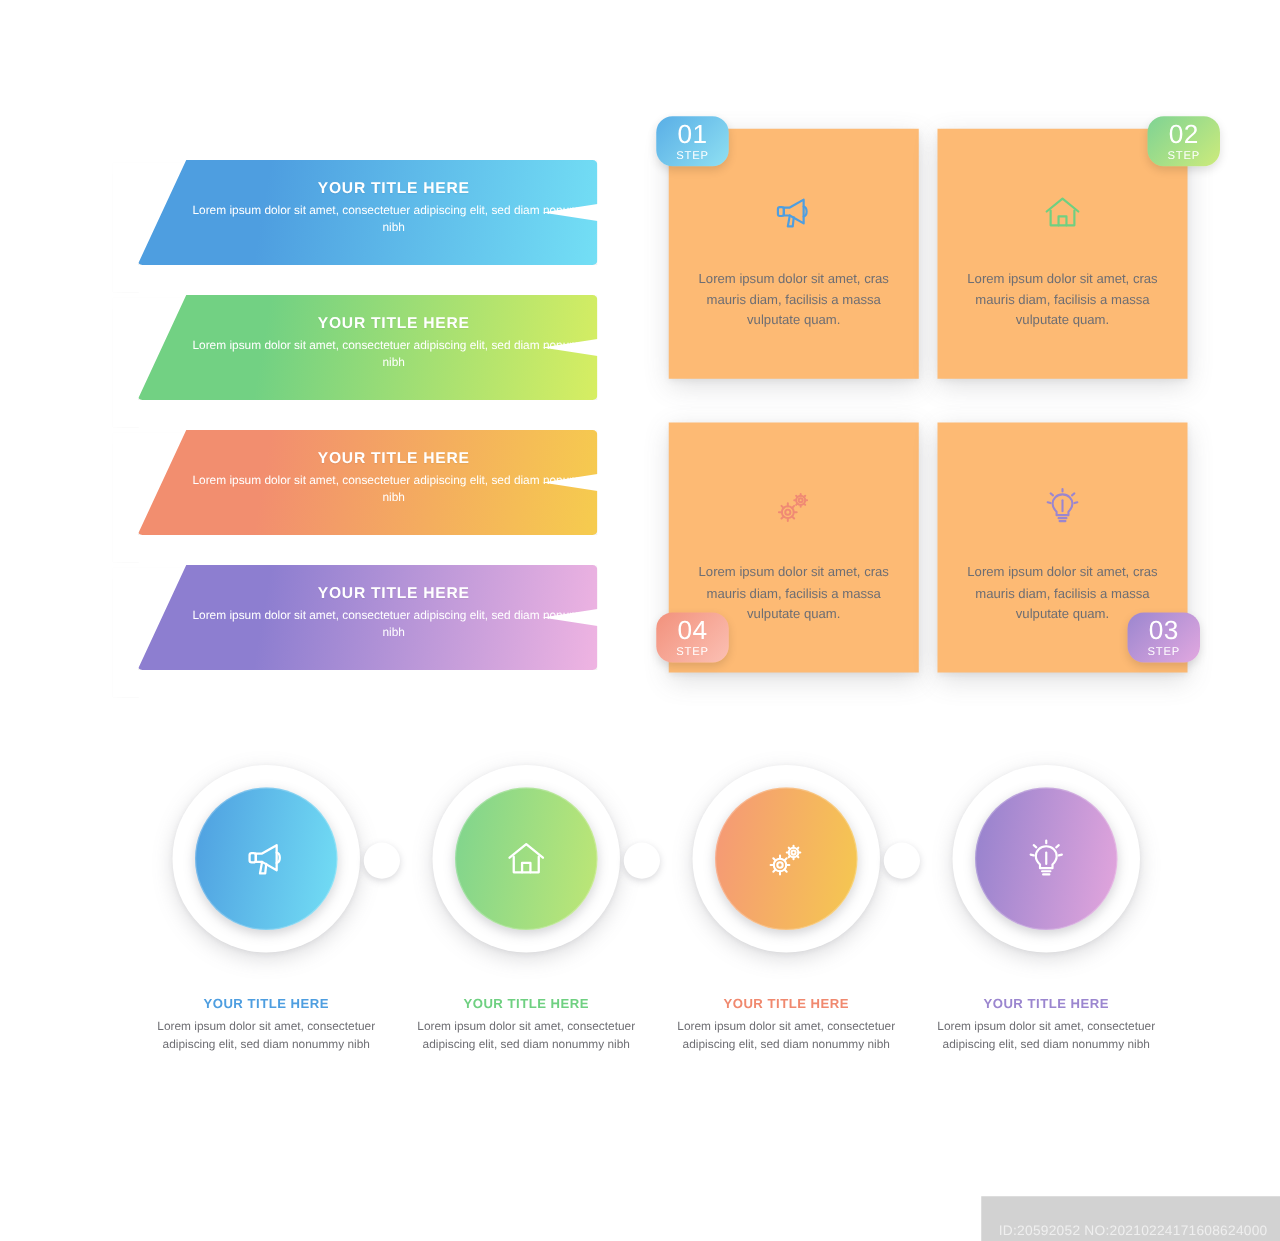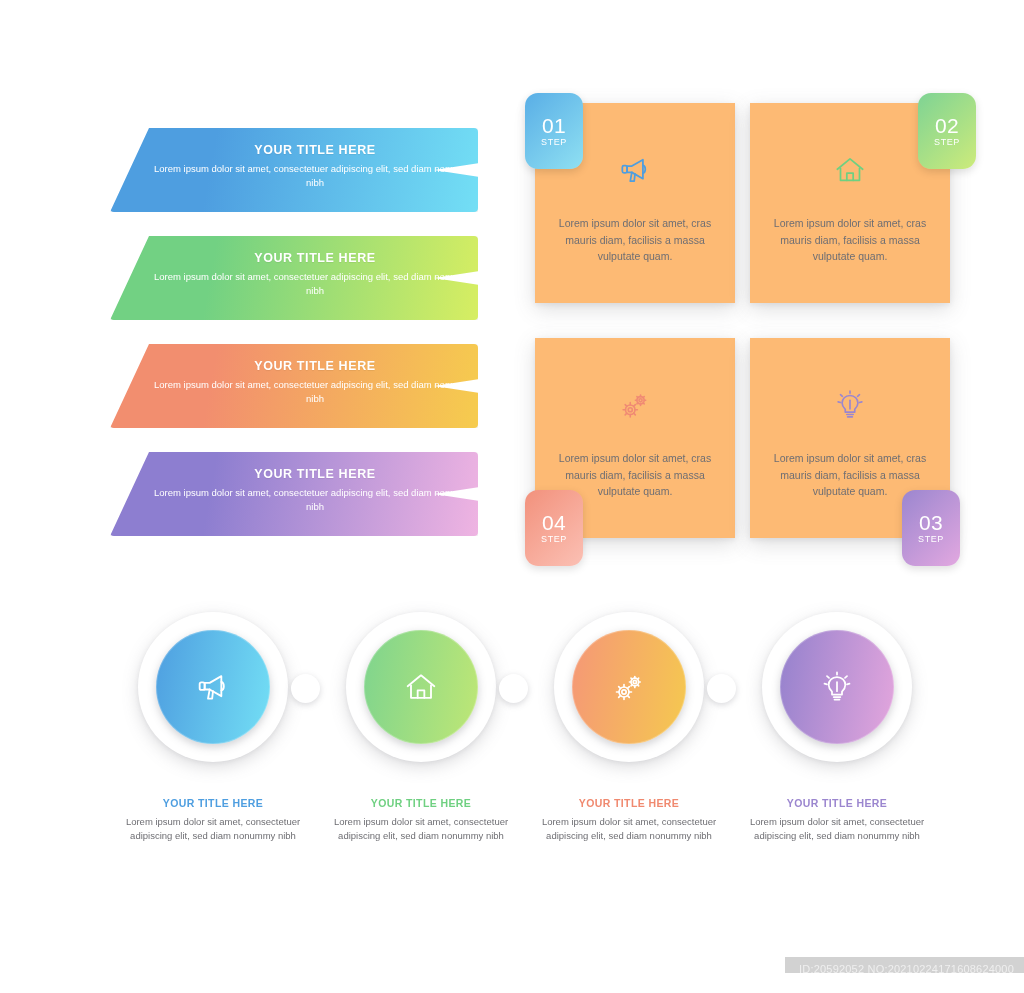--- a/index.html
+++ b/index.html
@@ -144,21 +144,21 @@
     width: 160px;
     text-align: center;
     font-size: 10.5px;
     line-height: 16.5px;
     color: #6e6e73;
   }
 
   .step-badge {
     position: absolute;
     width: 58px;
-    height: 76px;
+    height: 40px;
     border-radius: 13px;
     display: flex;
     flex-direction: column;
     align-items: center;
     justify-content: center;
     color: #ffffff;
     z-index: 5;
     box-shadow: 0 3px 8px rgba(0,0,0,0.13);
   }
   .badge-tl { left: -10px;  top: -10px; }
@@ -292,22 +292,22 @@
     letter-spacing: 0.3px;
   }
   #footer-id {
     position: absolute;
     right: 0;
     top: 4px;
     background: #d2d2d2;
     color: #efefef;
     font-size: 11px;
     line-height: 22px;
-    padding: 1px 10px 0 14px;
-    height: 16px;
+    padding: 17px 10px 0 14px;
+    height: 36px;
     letter-spacing: 0.2px;
   }
 </style>
 </head>
 <body>
 
 <div id="banners-section">
 
   <div class="banner-row r0">
     <div class="banner-fold"></div>

